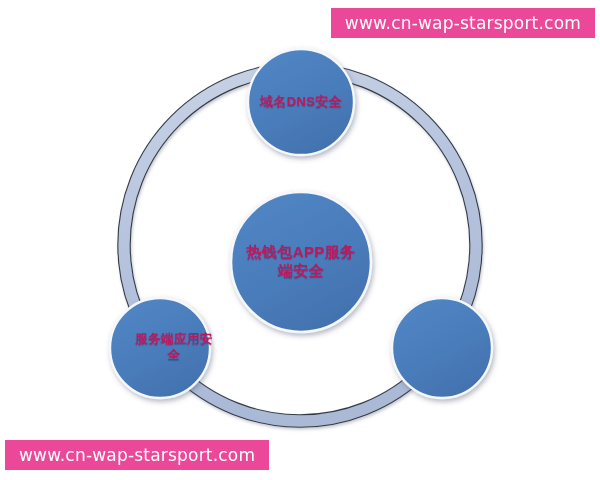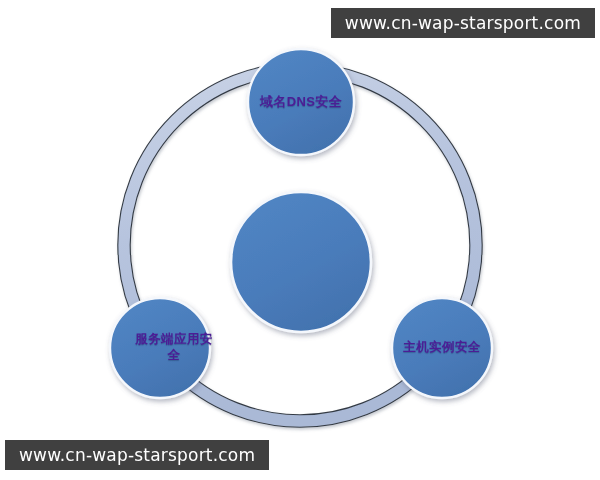--- a/index.html
+++ b/index.html
@@ -34,21 +34,21 @@
     display: block;
   }
 
   
   .node-label {
     position: absolute;
     display: flex;
     align-items: center;
     justify-content: center;
     text-align: center;
-    color: #4c1d95;
+    color: #be185d;
     font-weight: 700;
     letter-spacing: 0.4px;
     line-height: 1.25;
     pointer-events: none;
     -webkit-font-smoothing: antialiased;
     text-shadow: 0 1px 1px rgba(20,45,85,0.35);
   }
 
   #label-center {
     left: 231px;
@@ -86,21 +86,21 @@
     width: 100px;
     height: 100px;
     font-size: 12.5px;
     padding: 0 5px;
     box-sizing: border-box;
   }
 
   
   .watermark {
     position: absolute;
-    background: #404040;
+    background: #ec4899;
     color: #ffffff;
     font-size: 17px;
     letter-spacing: 0.2px;
     white-space: nowrap;
     display: flex;
     align-items: center;
     justify-content: center;
     font-family: "DejaVu Sans", "Liberation Sans", sans-serif;
   }
 
@@ -159,24 +159,24 @@
 
     <g filter="url(#softShadow)">
       <circle cx="160" cy="348" r="50" fill="url(#nodeGrad)" stroke="#f4f7fc" stroke-width="2.4"></circle>
     </g>
 
     <g filter="url(#softShadow)">
       <circle cx="442" cy="348" r="50" fill="url(#nodeGrad)" stroke="#f4f7fc" stroke-width="2.4"></circle>
     </g>
   </svg>
 
+  <div class="node-label" id="label-center">热钱包APP服务端安全</div>
 
   <div class="node-label" id="label-top">域名DNS安全</div>
 
   <div class="node-label" id="label-bottom-left">服务端应用安全</div>
 
-  <div class="node-label" id="label-bottom-right">主机实例安全</div>
 
   <div class="watermark" id="watermark-top">www.cn-wap-starsport.com</div>
 
   <div class="watermark" id="watermark-bottom">www.cn-wap-starsport.com</div>
 
 </div>
 
 </body></html>

